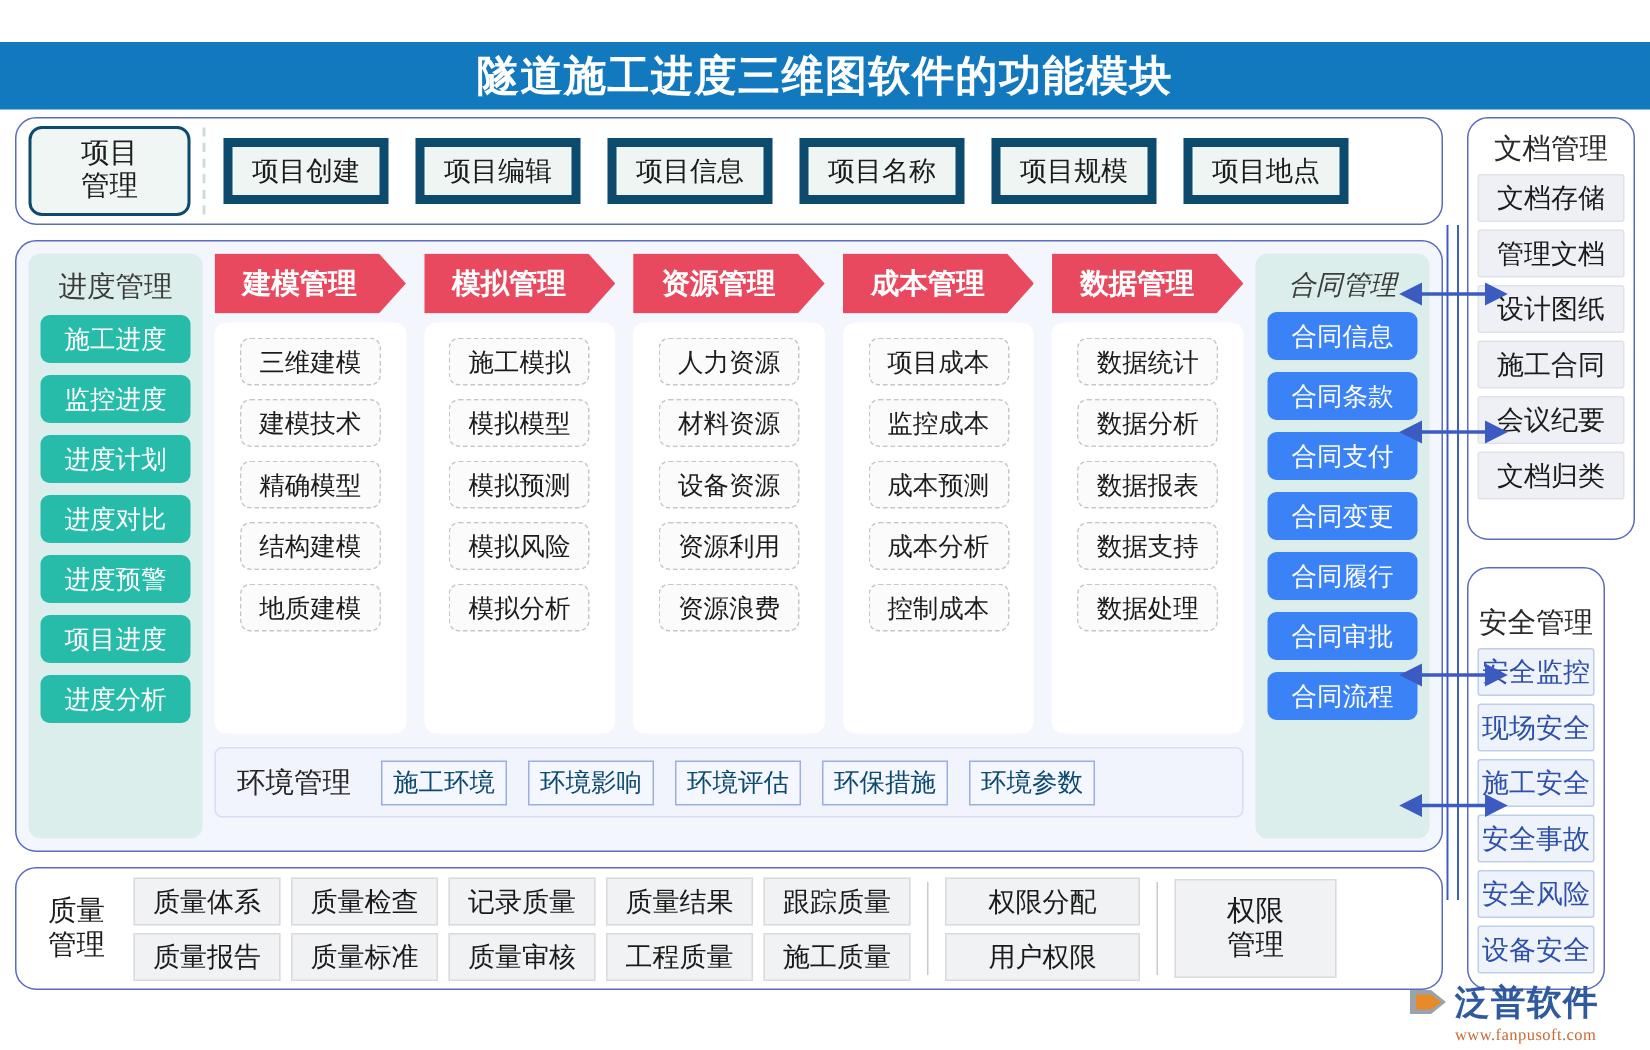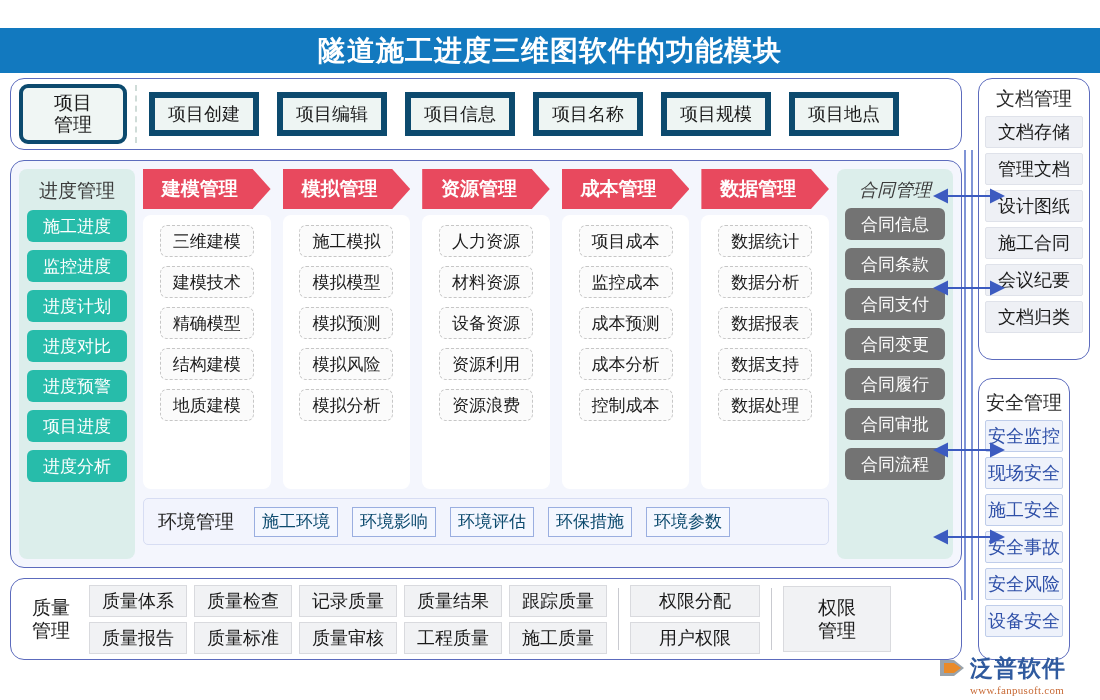--- a/index.html
+++ b/index.html
@@ -28,21 +28,21 @@
     border: 1.6px solid #5c6bbd;
     border-radius: 14px;
     background: #ffffff;
   }
 
   
   .proj-panel { left: 10px; top: 78px; width: 952px; height: 72px; }
   .proj-inner { display:flex; align-items:center; height:100%; padding: 5px 8px; }
   .proj-title {
     width: 108px; height: 60px; flex: 0 0 108px;
-    background: #f0f6f4; border:4px solid #0c4a6e; border-radius: 9px;
+    background: #f0f6f4; border:2px solid #0c4a6e; border-radius: 9px;
     display:flex; flex-direction:column; align-items:center; justify-content:center;
     font-size: 19px; color:#1d1d1d; line-height: 1.18;
   }
   .proj-sep {
     width: 0; height: 58px; border-left: 2px dashed #cfdcd8; margin: 0 12px 0 8px;
   }
   .proj-items { display:flex; align-items:center; gap: 18px; }
   .proj-item {
     min-width: 98px; height: 44px; padding: 0 13px;
     background: #eef5f3; border: 6px solid #0c4a6e;
@@ -102,21 +102,21 @@
   }
 
   
   .contract-col {
     width: 116px; flex: 0 0 116px; background:#dceeeb; border-radius: 8px; margin-left: 8px;
     padding: 6px 7px 8px 7px; display:flex; flex-direction:column; align-items:center;
   }
   .contract-head { font-size: 18px; color:#3b3b3b; margin: 3px 0 6px 0; white-space:nowrap;font-style:italic; }
   .contract-btn {
     width: 100px; height: 32px; margin-bottom: 8px; border-radius: 6px;
-    background:#737373; color:#ffffff; font-size: 17px;
+    background:#3b82f6; color:#ffffff; font-size: 17px;
     display:flex; align-items:center; justify-content:center; white-space:nowrap;
   }
   .contract-btn:last-child{ margin-bottom:0; }
 
   
   .qual-panel { left: 10px; top: 578px; width: 952px; height: 82px; }
   .qual-inner { display:flex; align-items:center; height:100%; padding: 6px 10px; }
   .qual-title {
     width: 60px; flex:0 0 60px; text-align:center; font-size: 19px; color:#1c1c1c;
     line-height:1.22; margin-right: 8px;
@@ -136,21 +136,21 @@
     white-space:nowrap;
   }
   .perm-title {
     width: 108px; height: 66px; background:#f1f2f4; border:1px solid #d9dade;
     display:flex; flex-direction:column; align-items:center; justify-content:center;
     font-size: 19px; color:#1a1a1a; line-height:1.22;
   }
 
   
   .doc-panel { left: 978px; top: 78px; width: 112px; height: 282px; padding: 4px 6px 6px 6px; }
-  .safe-panel { left: 978px; top: 378px; width: 92px; height: 282px; padding: 8px 6px 6px 6px; }
+  .safe-panel { left: 978px; top: 378px; width: 92px; height: 282px; padding: 20px 6px 6px 6px; }
   .side-head { text-align:center; font-size: 19px; color:#2a2a2a; margin: 3px 0 4px 0; white-space:nowrap; }
   .side-item {
     height: 32px; margin-bottom: 5px; background:#eef0f5; border:1px solid #dfe2ea;
     border-radius: 2px;
     display:flex; align-items:center; justify-content:center;
     font-size: 18px; color:#1b1b1b; white-space:nowrap;
   }
   .safe-panel .side-item { background:#eef2fb; border:1px solid #bfcdea; color:#2f50a8; }
 
   

